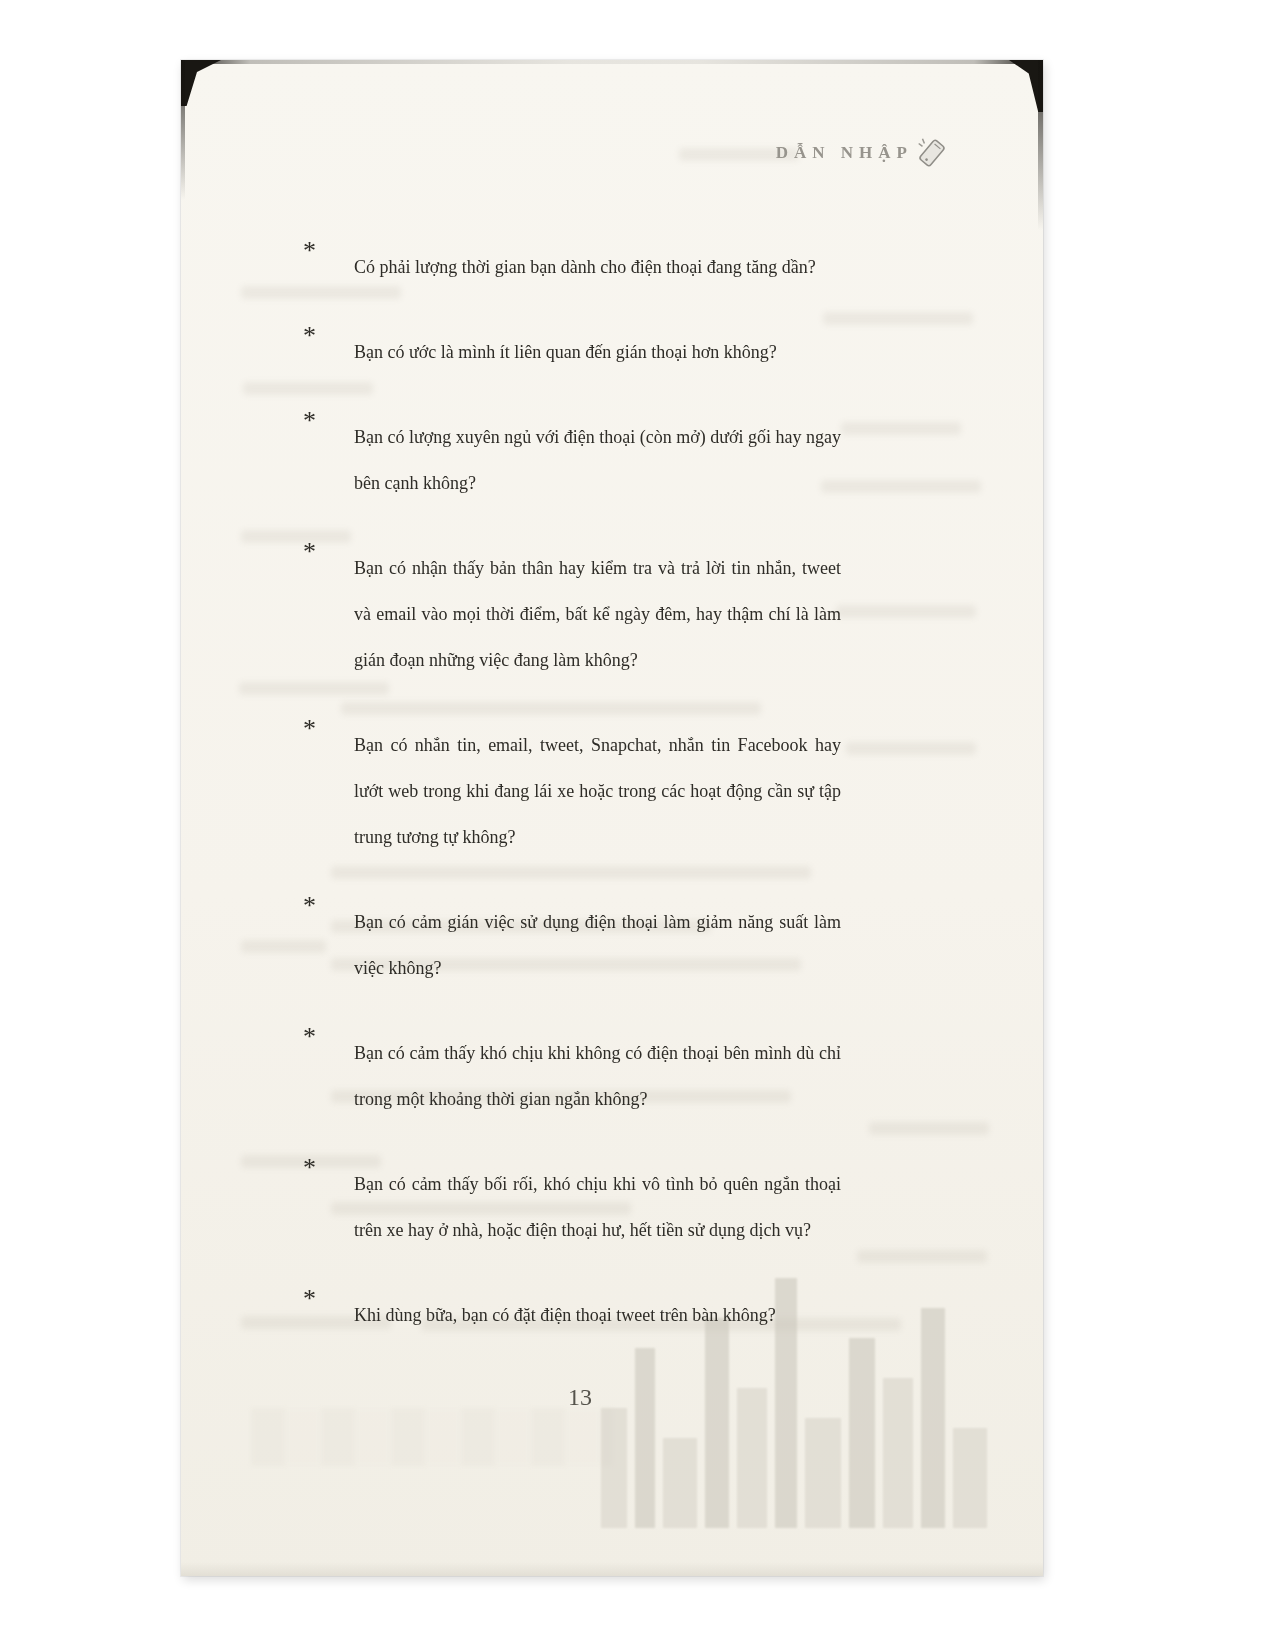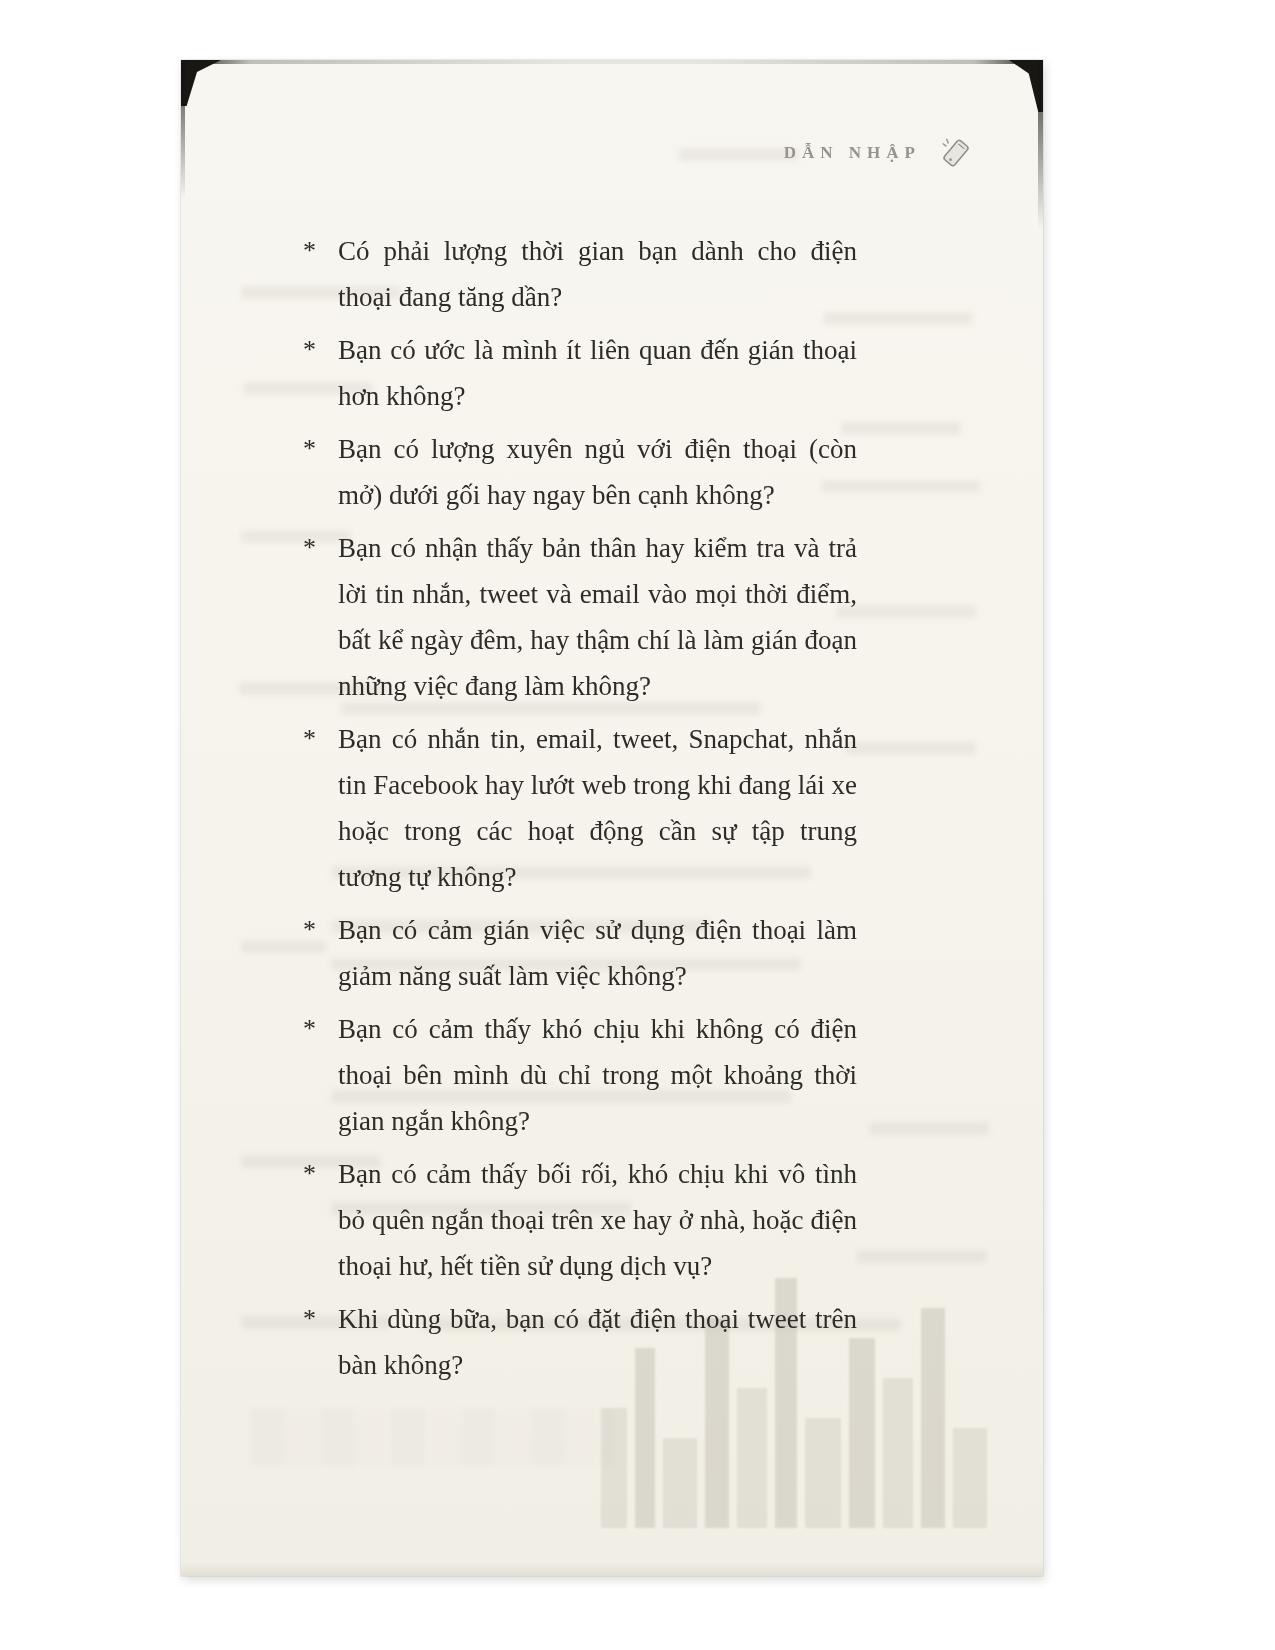--- a/index.html
+++ b/index.html
@@ -63,22 +63,21 @@
     height: 58px; z-index: 1; opacity: 0.5; filter: blur(2px);
     background: repeating-linear-gradient(90deg,
       rgba(200,195,184,0.22) 0 34px, rgba(214,210,200,0.08) 34px 70px);
   }
 
   
   .content { position: relative; z-index: 2; }
 
   .header-row {
     display: flex; justify-content: flex-end; align-items: center;
-    gap: 16px;
-    padding-right: 68px;
+    padding-right: 92px;
     padding-top: 74px;
   }
   .header-title {
     font-size: 17px; font-weight: 600;
     letter-spacing: 6px;
     color: #97948d;
   }
   .phone-icon { display: inline-block; width: 38px; height: 38px; }
 
   .questions {
@@ -87,22 +86,22 @@
     padding-right: 186px;
     color: #2e2c27;
   }
   .q { display: flex; margin: 0 0 7px 0; }
   .b {
     flex: 0 0 35px; width: 35px;
     font-size: 26px; line-height: 46px;
     color: #2e2c27;
   }
   .t {
-    flex: 1; margin: 0;
-    font-size: 27px; line-height: 46px;
+    flex: 1; margin: 16px;
+    font-size: 18px; line-height: 46px;
     text-align: justify;
     color: #2e2c27;
   }
 
   .page-number {
     margin-top: 30px;
     padding-left: 122px;
     padding-right: 186px;
     text-align: center;
     font-size: 24px;
@@ -210,15 +209,16 @@
       <div class="q">
         <span class="b">*</span>
         <p class="t">Bạn có cảm thấy bối rối, khó chịu khi vô tình bỏ quên ngắn thoại trên xe hay ở nhà, hoặc điện thoại hư, hết tiền sử dụng dịch vụ?</p>
       </div>
       <div class="q">
         <span class="b">*</span>
         <p class="t">Khi dùng bữa, bạn có đặt điện thoại tweet trên bàn không?</p>
       </div>
     </div>
 
+    <div class="page-number">13</div>
 
   </div>
 </div>
 
 </body></html>

